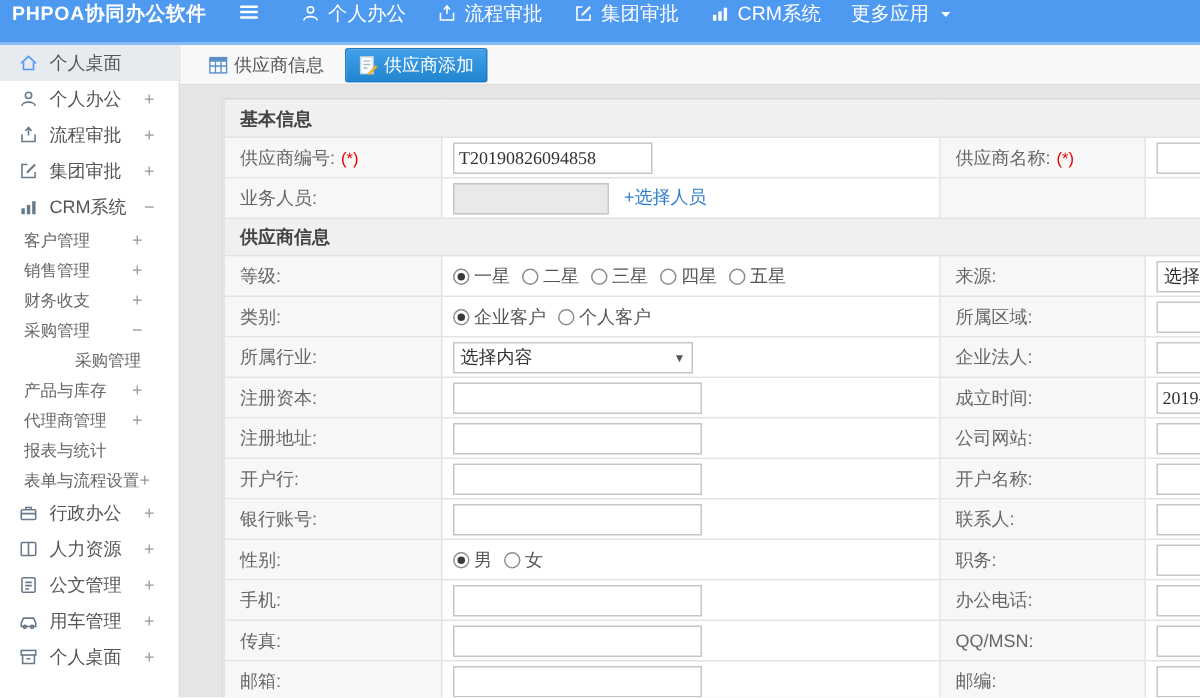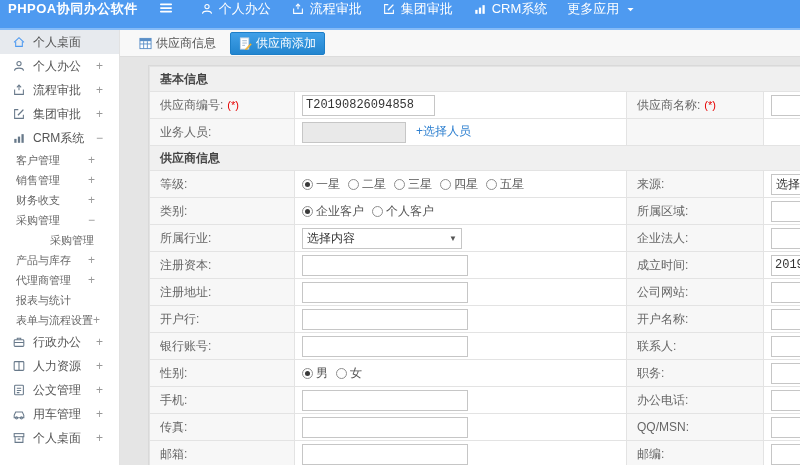--- a/index.html
+++ b/index.html
@@ -35,21 +35,21 @@
   .tab.active{background:linear-gradient(#41a0e8,#2285cf);border:1px solid #1d7ec7;border-radius:2px;
               color:#fff;padding:2px 8px}
   
   .form-card{margin:8px 0 0 28px;width:792px;background:#fff;border:1px solid #d9d9d9}
   table{border-collapse:collapse;table-layout:fixed;width:792px;font-size:12px}
   td{border:1px solid #e3e3e3;height:26px;padding:0;overflow:hidden;white-space:nowrap}
   td.lbl{background:#f7f7f7;padding-left:10px;color:#666}
   td.ctl{background:#fff;padding-left:7px}
   tr.sec td{background:#f0f0f0;font-weight:bold;color:#444;height:24px;padding-left:10px}
   .req{color:#e60000;margin-left:4px;font-size:11px}
-  input.txt{height:19px;border:1px solid #c6c6c6;padding:0 3px;font-size:12px;font-family:Liberation Mono, monospace;
+  input.txt{height:19px;border:1px solid #c6c6c6;padding:0 3px;font-size:12px;font-family:Liberation Serif, serif;
             color:#333;vertical-align:middle;background:#fff;box-sizing:content-box}
   input.txt.disabled{background:#e9e9e9}
   a.link{color:#2f80d0;text-decoration:none;margin-left:10px;cursor:pointer}
   .ropt{margin-right:8px;color:#555;cursor:pointer;display:inline-block}
   .radio{position:relative;display:inline-block;width:11px;height:11px;border:1px solid #8e8e8e;
          border-radius:50%;background:#fefefe;margin-right:3px;vertical-align:-2px;box-sizing:border-box}
   .radio.checked::after{content:"";position:absolute;left:2px;top:2px;right:2px;bottom:2px;
          background:#3a3a3a;border-radius:50%}
   .fselect{display:inline-flex;align-items:center;justify-content:space-between;height:19px;
            border:1px solid #c6c6c6;background:#fff;padding:0 4px;color:#333;vertical-align:middle;cursor:pointer}

